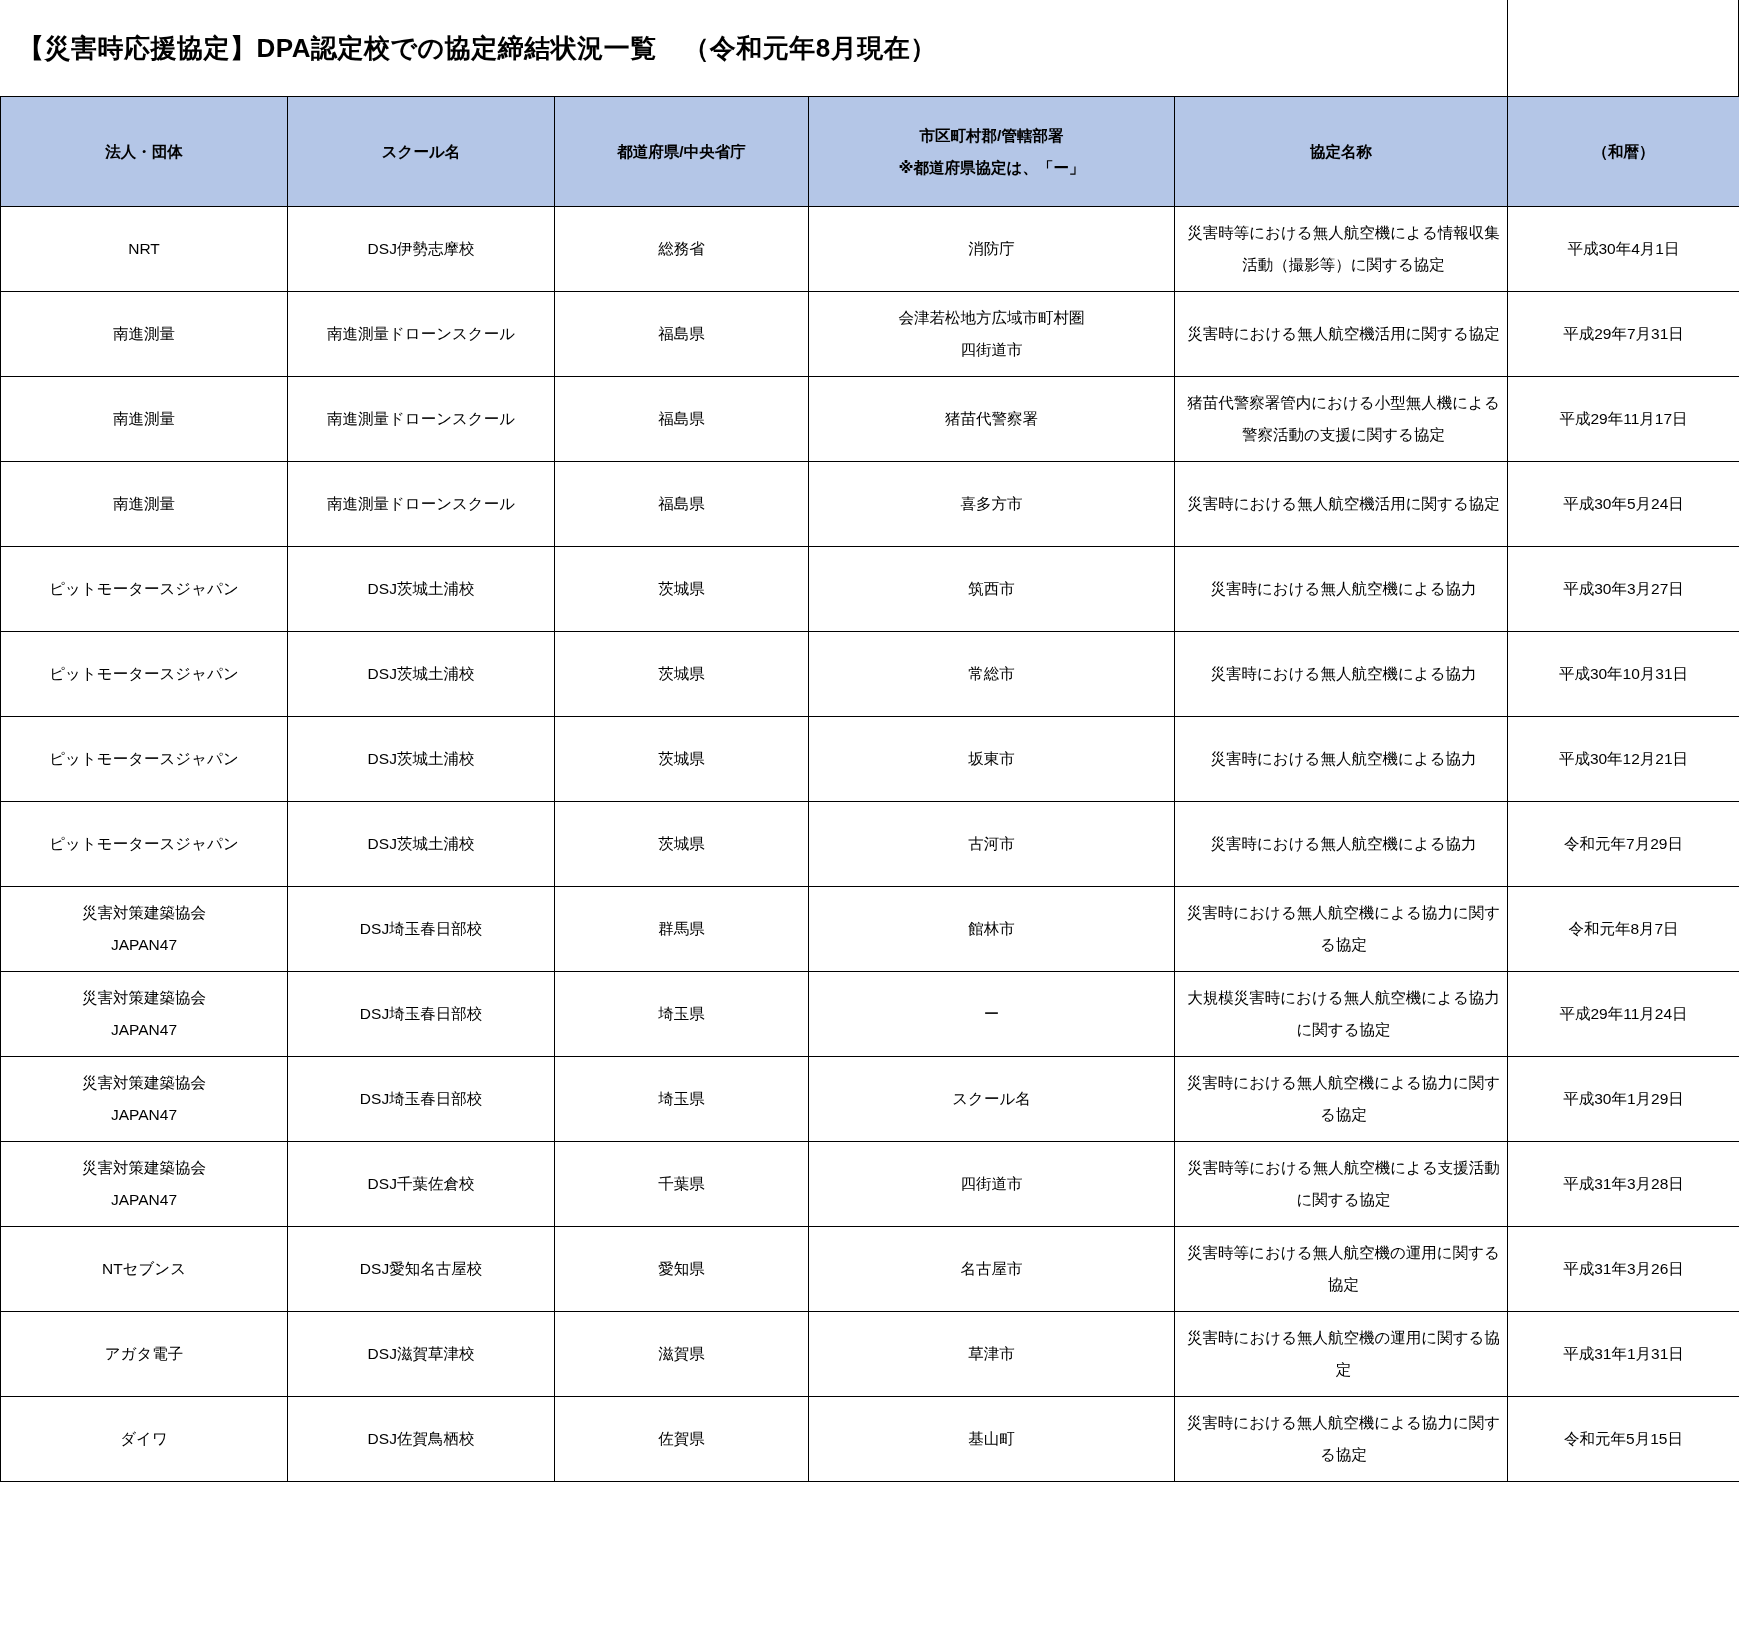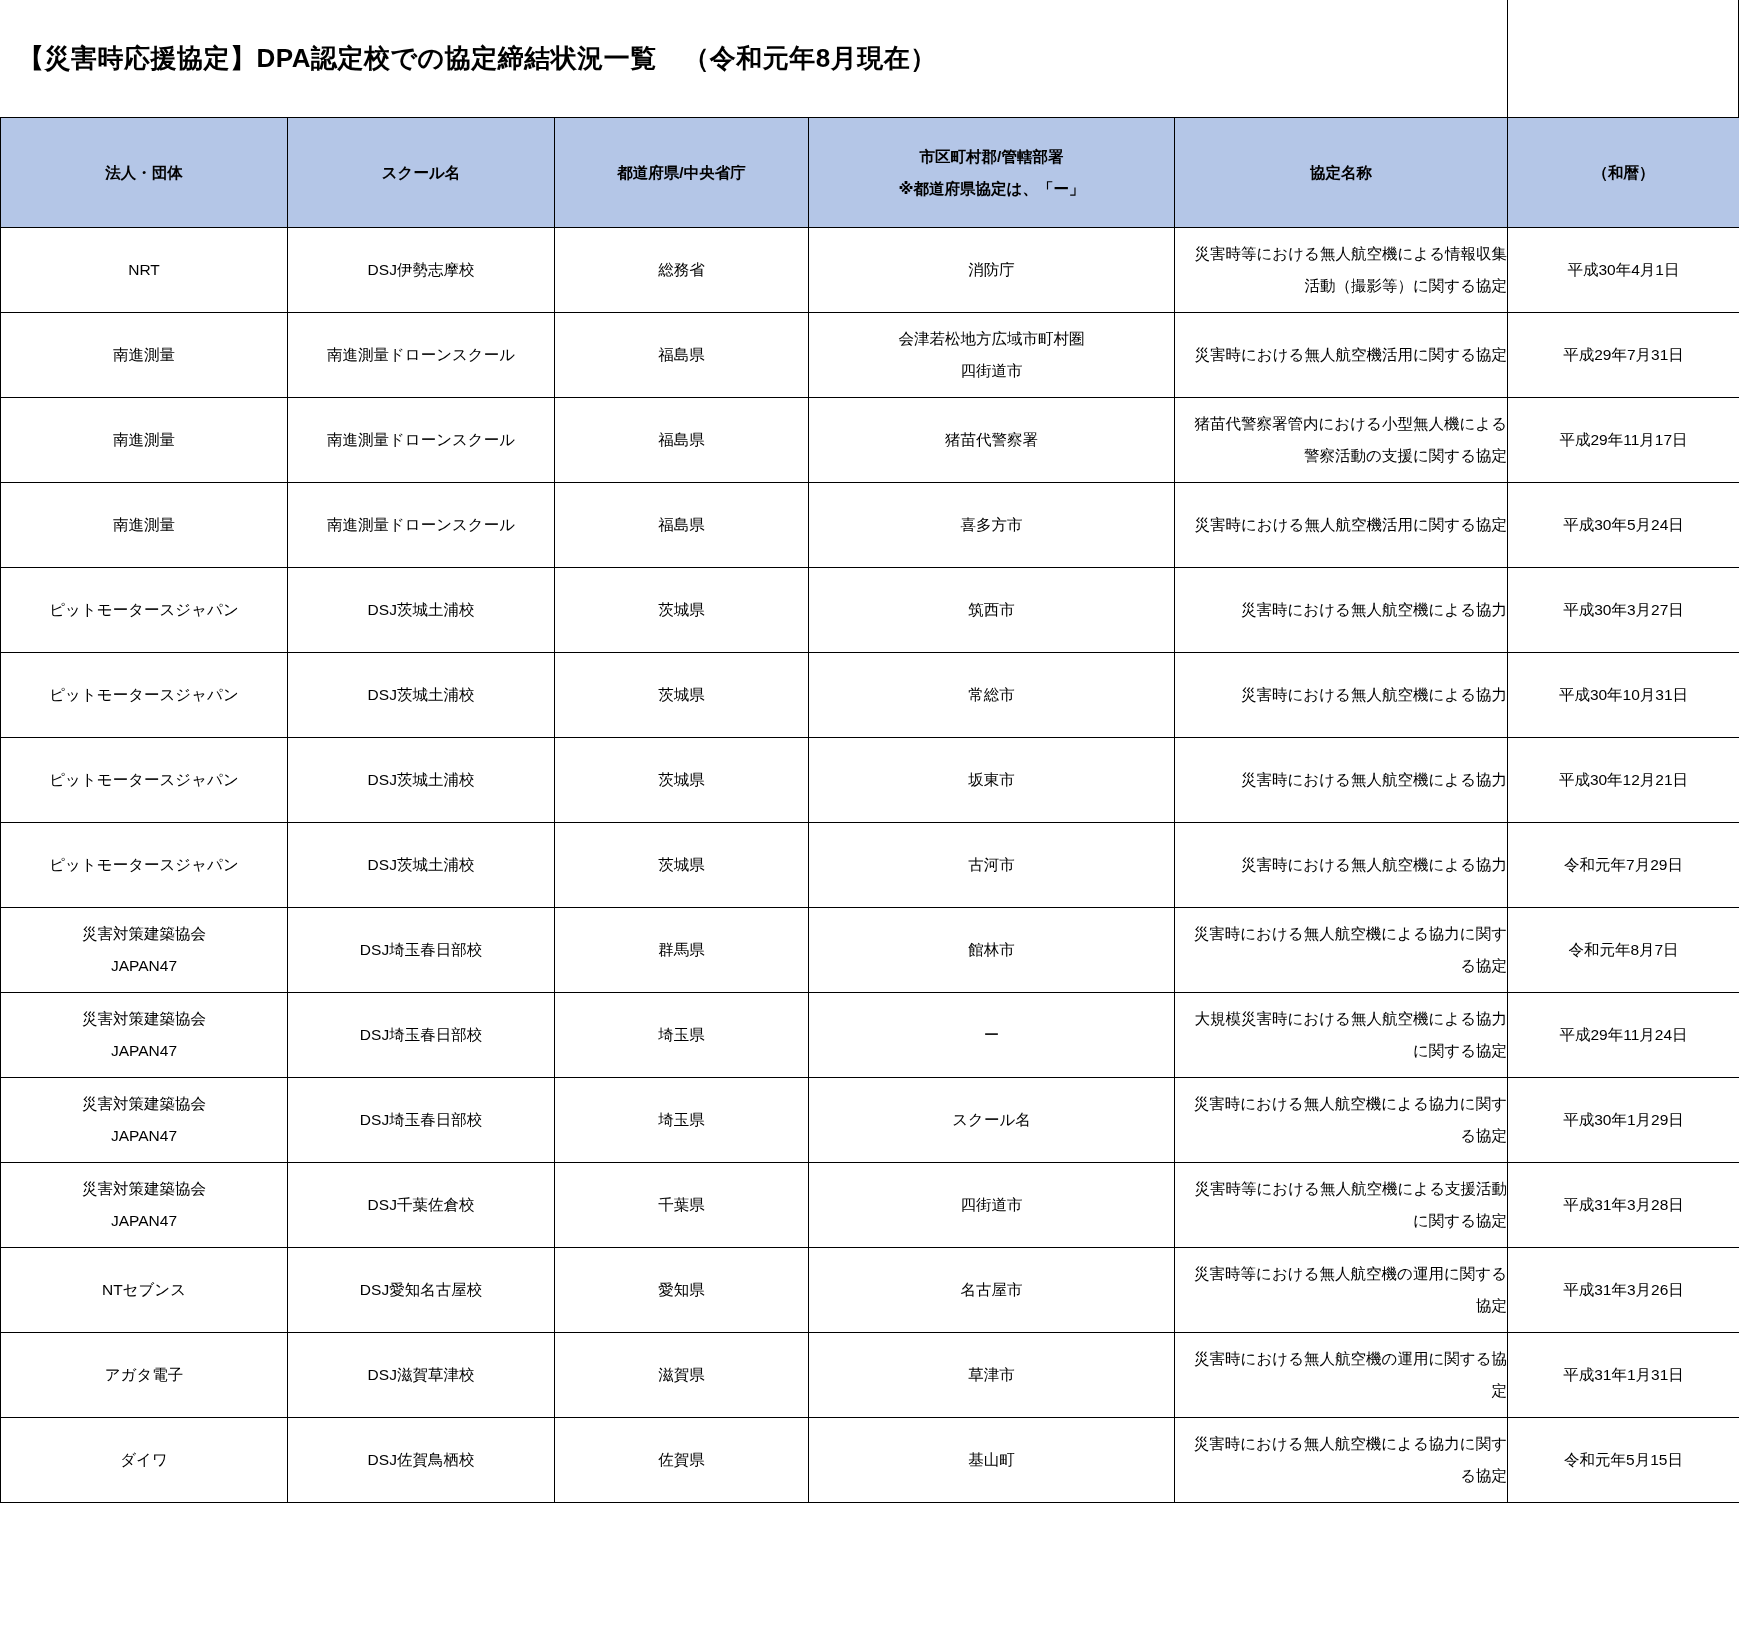--- a/index.html
+++ b/index.html
@@ -11,21 +11,21 @@
   }
   .sheet {
     width: 1739px;
     height: 1639px;
     background: #ffffff;
     overflow: hidden;
   }
   
   .title-row {
     position: relative;
-    height: 117px;
+    height: 96px;
     display: flex;
     align-items: center;
   }
   .title {
     font-size: 26px;
     font-weight: bold;
     padding-left: 18px;
     letter-spacing: 0.5px;
     white-space: nowrap;
   }
@@ -68,21 +68,21 @@
   }
   .grid thead th {
     background: var(--header-bg, #b4c6e7);
     font-weight: bold;
   }
   tr.group-header-row { height: 66px; }
   tr.column-header-row { height: 110px; }
   tbody tr { height: 85px; }
 
   td.c-agree {
-    text-align: right;
+    text-align: center;
     white-space: normal;
     padding: 0 0 0 5px;
   }
 </style>
 </head>
 <body>
 
 <div class="sheet">
 
   <div class="title-row">

